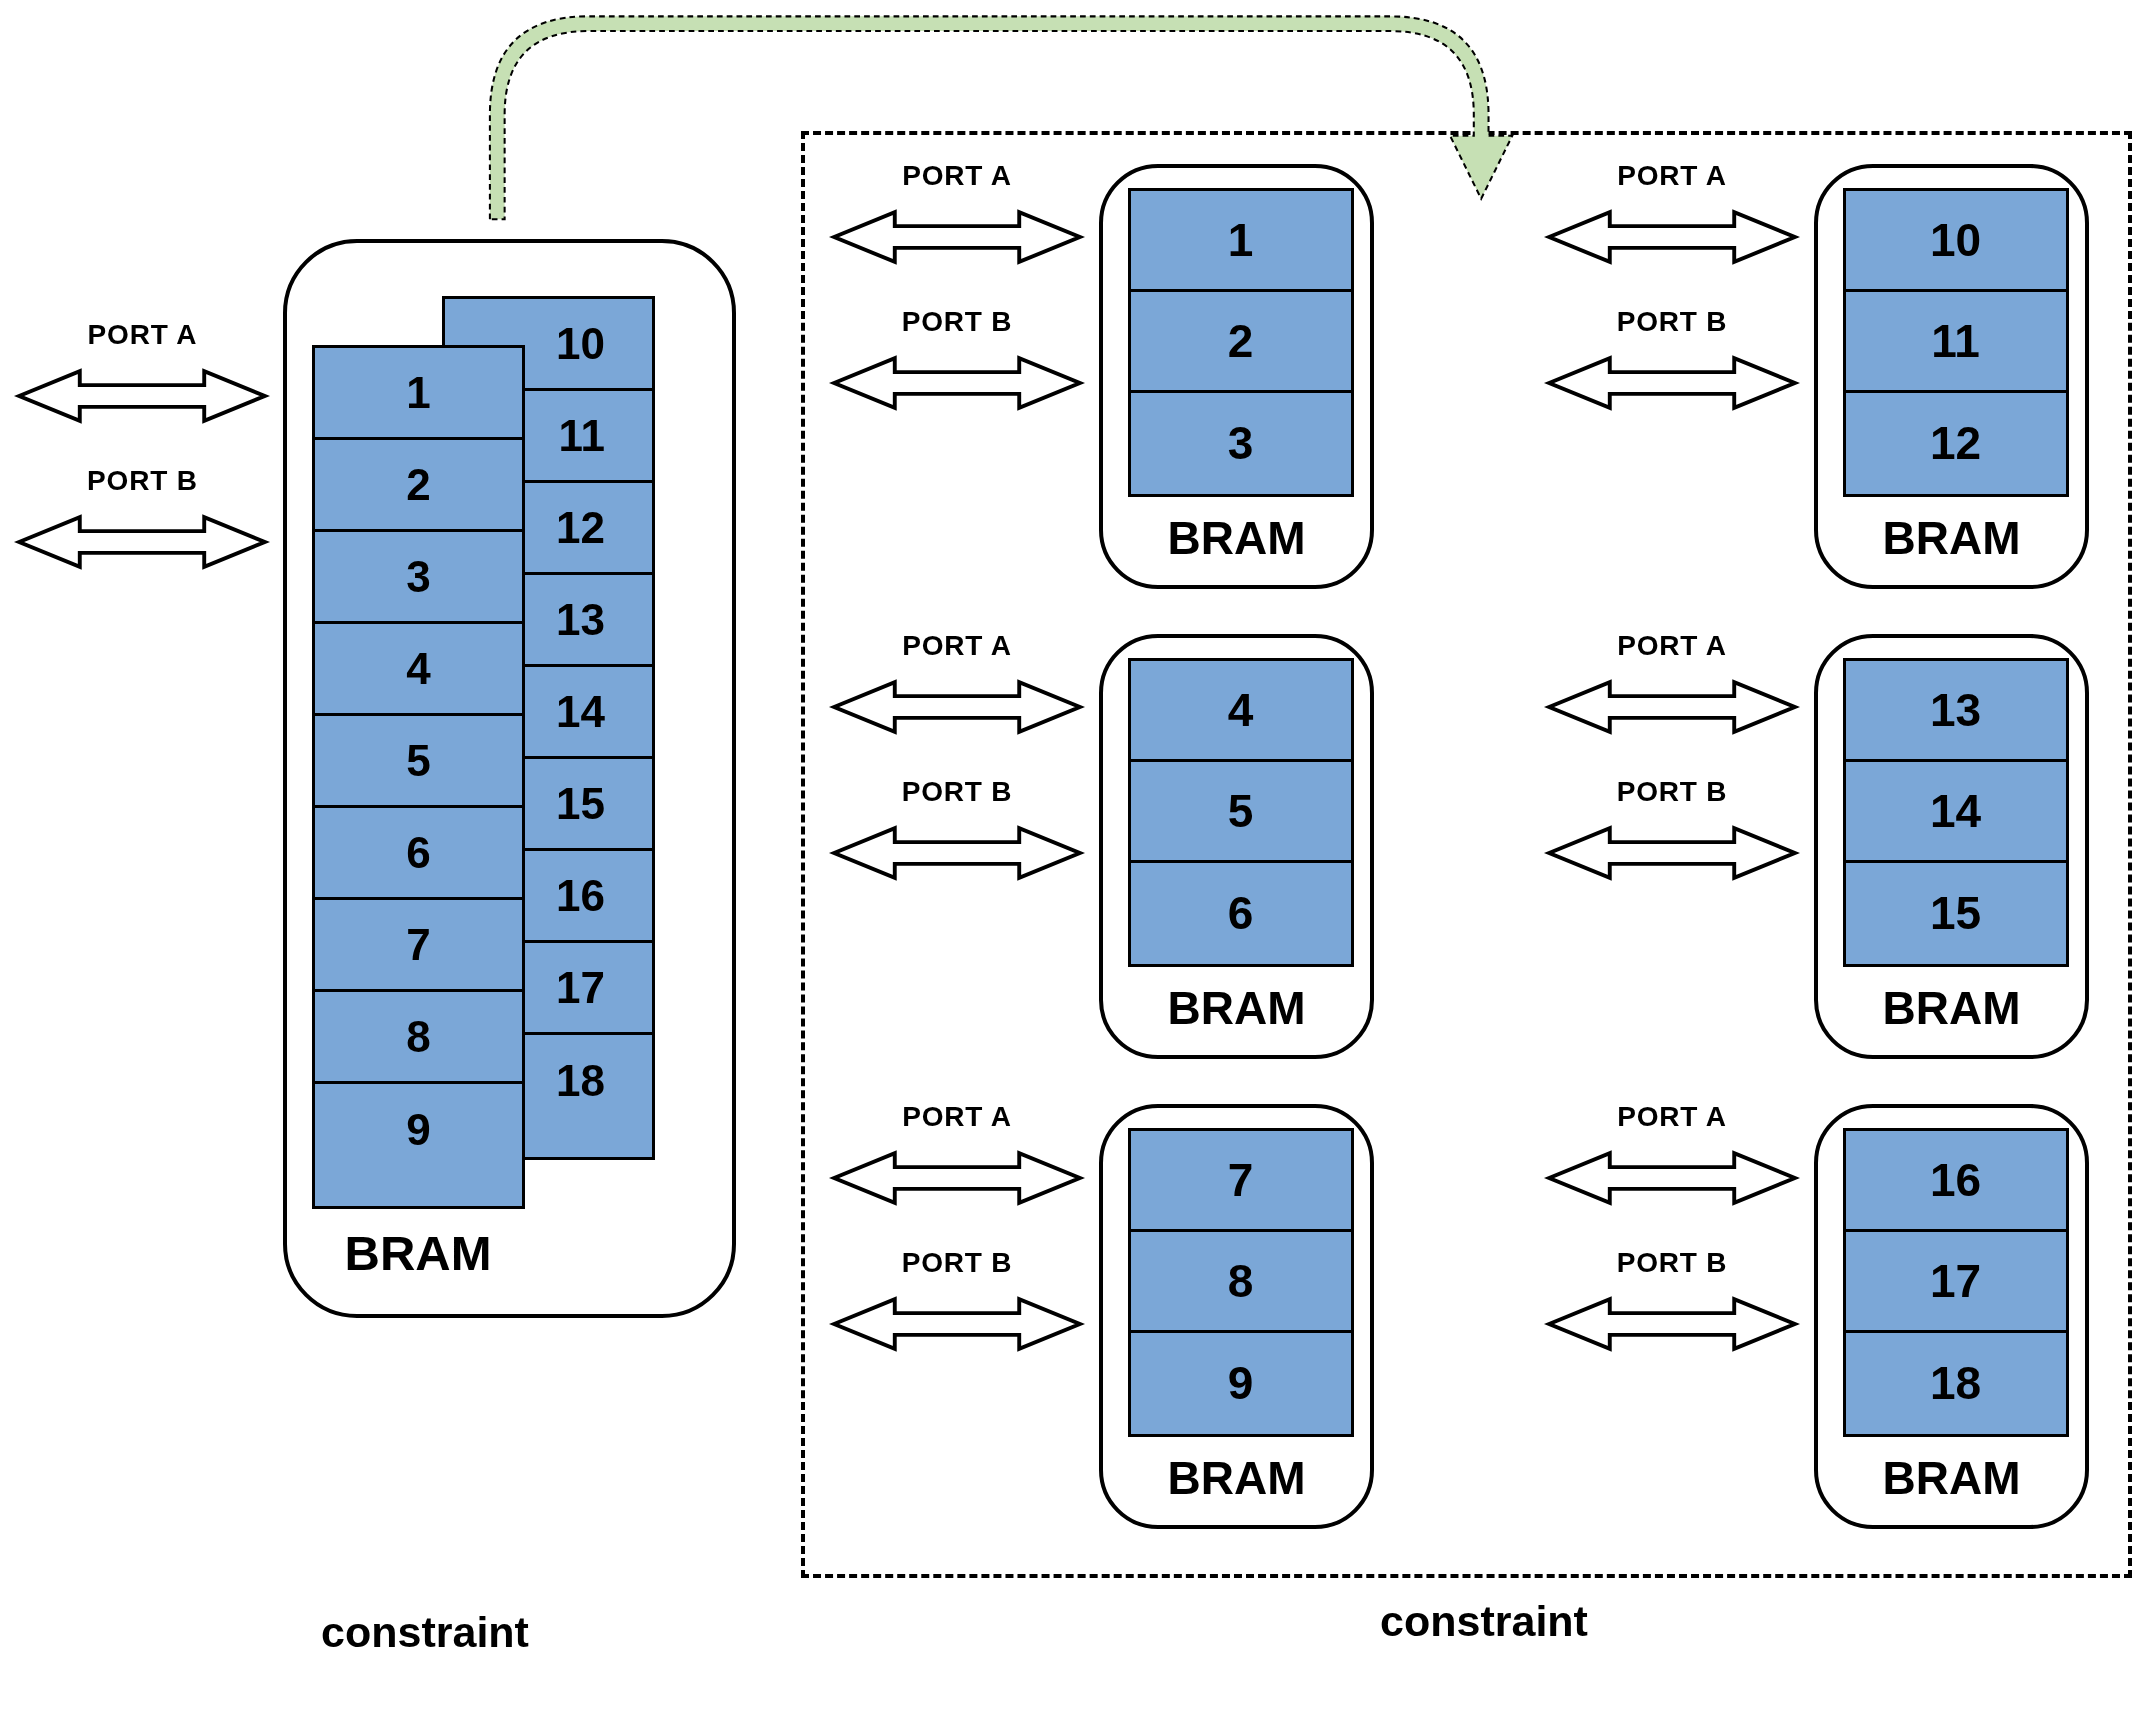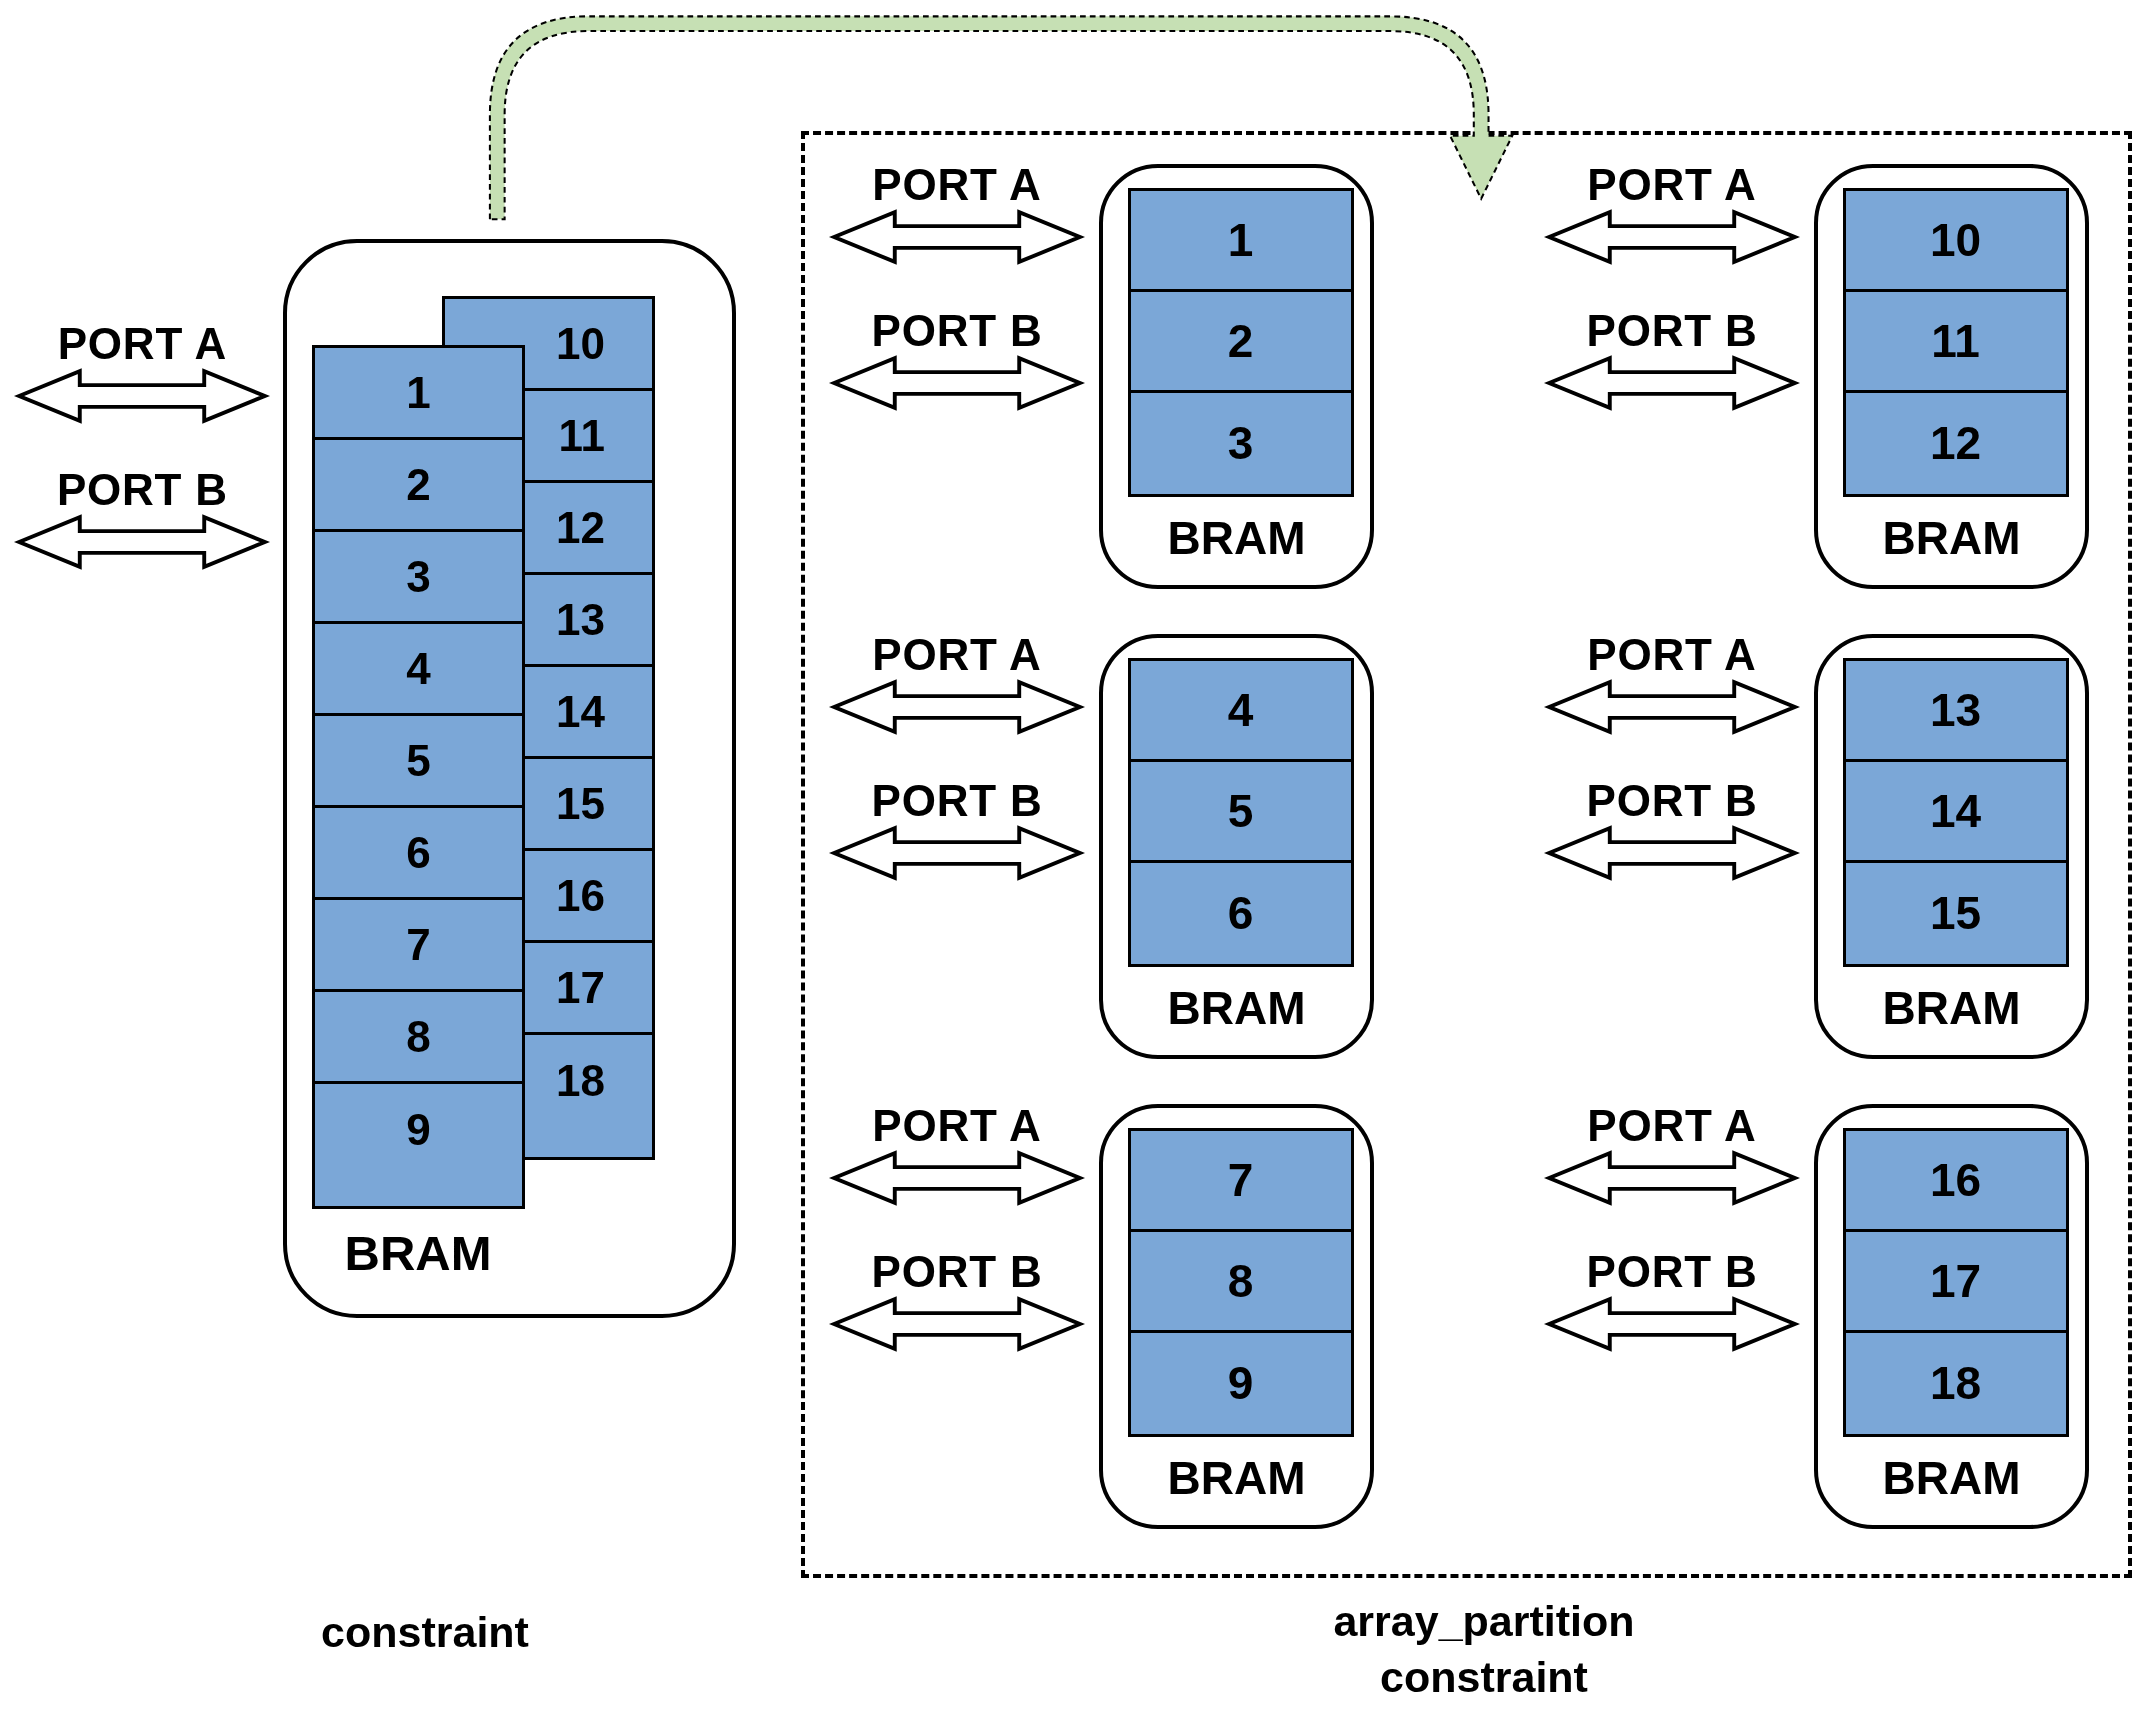--- a/index.html
+++ b/index.html
@@ -32,21 +32,21 @@
   .unit {
     position:absolute; width:275px; height:425px; border:4.9px solid #000;
     border-radius:59px; background:#fff; z-index:2;
   }
   .unit .cells { position:absolute; left:24.5px; top:19.6px; width:226px; border:3.3px solid #000; background:#7ba7d7; }
   .unit .cell { height:101px; border-bottom:3.3px solid #000; display:flex; align-items:center; justify-content:center; font-size:46px; }
   .unit .cell:last-child { border-bottom:none; }
   .unit .bram-label { position:absolute; left:0; top:343px; width:100%; text-align:center; font-size:46px; }
   
   .pg { position:absolute; width:262px; height:254px; z-index:2; }
-  .pg .pl { position:absolute; left:0; width:100%; text-align:center; font-size:44px; letter-spacing:0.8px; }
+  .pg .pl { position:absolute; left:0; width:100%; text-align:center; font-size:28px; letter-spacing:0.8px; }
   .pg .pl-a { top:0; }
   .pg .pl-b { top:146px; }
   .pg .arr { position:absolute; left:0; width:262px; height:56px; }
   .pg .arr-a { top:49px; }
   .pg .arr-b { top:195px; }
   
   .caption { position:absolute; text-align:center; font-size:43px; line-height:56px; z-index:1; }
   .cap-left  { left:98px;  top:1604px; width:654px; }
   .cap-right { left:1157px; top:1593px; width:654px; }
   
@@ -215,18 +215,17 @@
       <div class="cell">17</div>
       <div class="cell">18</div>
     </div>
     <div class="bram-label">BRAM</div>
   </div>
 
   <div class="caption cap-left">
     <div>constraint</div>
   </div>
   <div class="caption cap-right">
-    <div>array_partition</div>
     <div>constraint</div>
   </div>
 
 </div>
 
 
 </body></html>

